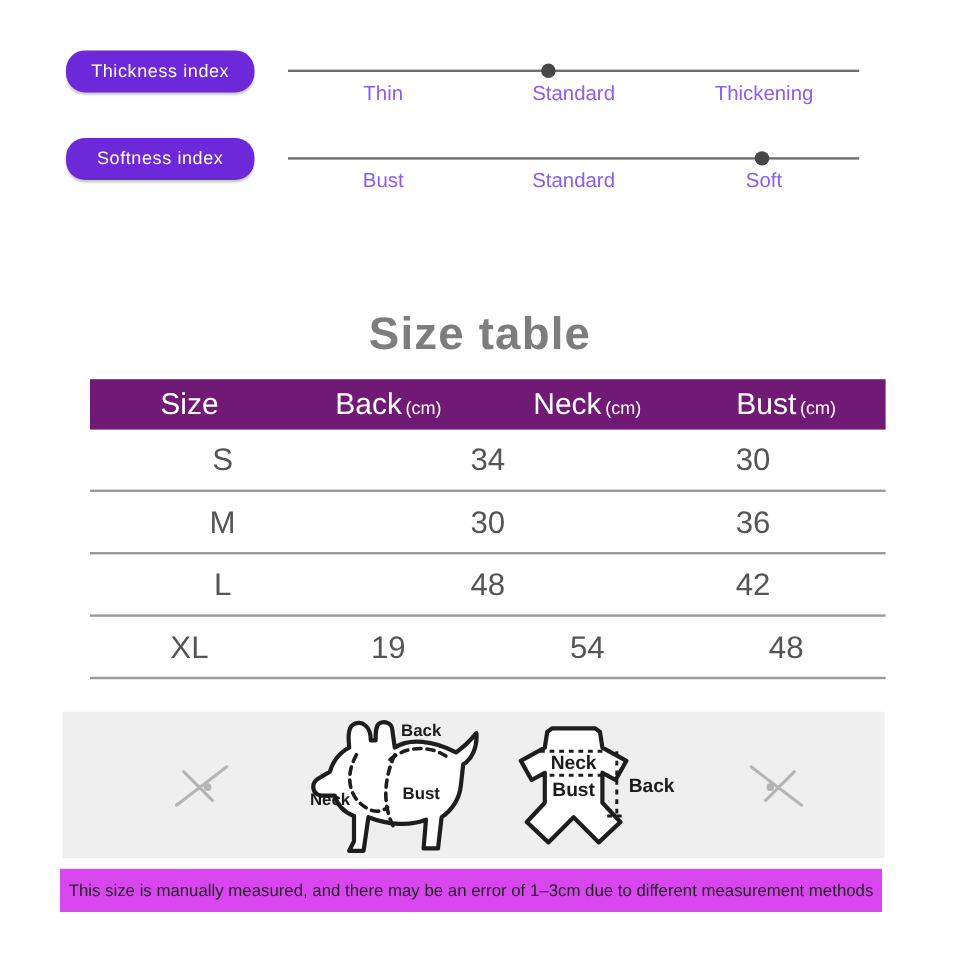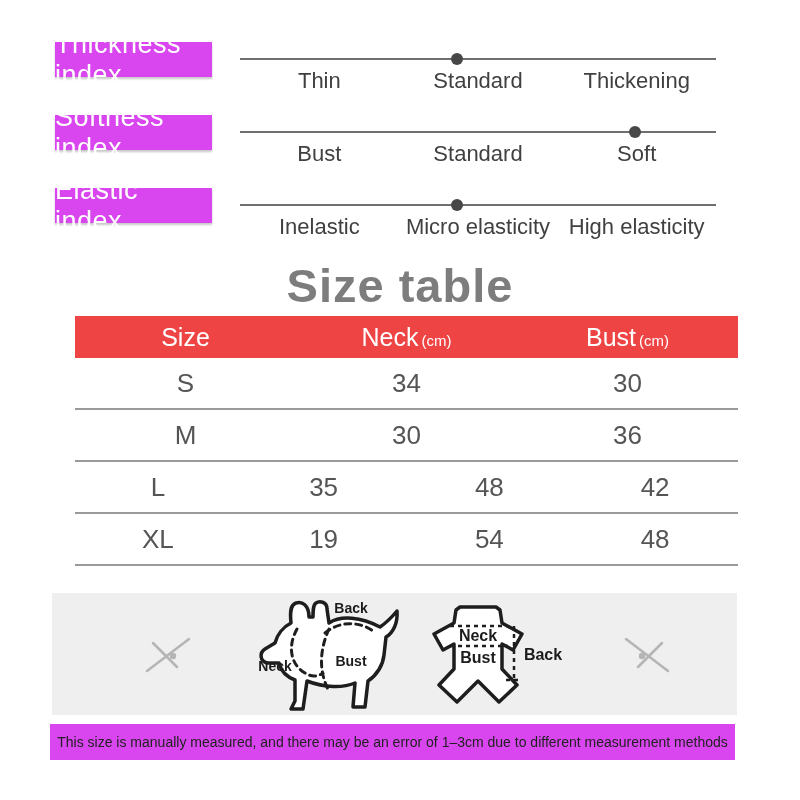--- a/index.html
+++ b/index.html
@@ -4,43 +4,43 @@
 <style>
   html,body{margin:0;padding:0;background:#fff;}
   .page{
     position:relative;width:800px;height:800px;background:#ffffff;
     font-family:"Liberation Sans",sans-serif;overflow:hidden;
   }
   
   .index-row{position:absolute;left:0;width:800px;height:62px;}
   .badge{
     position:absolute;left:55px;top:0;width:157px;height:35px;
-    background:#d946ef;color:#fff;display:flex;align-items:center;justify-content:center;
-    font-size:27px;letter-spacing:0.5px;box-shadow:0 2px 2px rgba(0,0,0,0.22);
+    background:#6d28d9;color:#fff;display:flex;align-items:center;justify-content:center;
+    font-size:15px;letter-spacing:0.5px;box-shadow:0 2px 2px rgba(0,0,0,0.22);border-radius:16px;
   }
   .track{position:absolute;left:240px;top:0;width:476px;height:35px;}
   .track-line{position:absolute;left:0;right:0;top:16px;height:2px;background:#6f6f6f;}
   .track-dot{
     position:absolute;top:11px;width:12px;height:12px;border-radius:50%;
     background:#474747;transform:translateX(-50%);
   }
   .scale-labels{
     position:absolute;left:240px;top:26px;width:476px;display:flex;
-    font-size:22px;color:#404040;
+    font-size:17px;color:#8b5cf6;
   }
   .scale-labels span{flex:1;text-align:center;}
   
   .size-title{
     position:absolute;left:0;top:258px;width:800px;text-align:center;
-    font-size:47px;font-weight:bold;color:#7d7d7d;letter-spacing:1px;
+    font-size:38px;font-weight:bold;color:#7d7d7d;letter-spacing:1px;
   }
   
   .size-table{position:absolute;left:75px;top:316px;width:663px;}
   .thead{
-    display:flex;height:42px;background:#ef4444;color:#fff;align-items:center;
+    display:flex;height:42px;background:#701a75;color:#fff;align-items:center;
   }
   .thead .cell{flex:1;text-align:center;font-size:25px;}
   .thead .unit{font-size:15px;margin-left:3px;}
   .trow{
     display:flex;height:50px;align-items:center;border-bottom:2px solid #9a9a9a;
     color:#555;font-size:26px;
   }
   .trow .cell{flex:1;text-align:center;}
   
   .measure-band{
@@ -88,60 +88,50 @@
       <div class="track-line"></div>
       <div class="track-dot" style="left: 83%;"></div>
     </div>
     <div class="scale-labels">
       <span>Bust</span>
       <span>Standard</span>
       <span>Soft</span>
     </div>
   </div>
 
-  <div class="index-row" style="top:188px;">
-    <div class="badge">Elastic index</div>
-    <div class="track">
-      <div class="track-line"></div>
-      <div class="track-dot" style="left: 45.5%;"></div>
-    </div>
-    <div class="scale-labels">
-      <span>Inelastic</span>
-      <span>Micro elasticity</span>
-      <span>High elasticity</span>
-    </div>
-  </div>
 
   <div class="size-title">Size table</div>
 
   <div class="size-table">
     <div class="thead">
       <div class="cell">
         <span>Size</span>
+      </div>
+      <div class="cell">
+        <span>Back</span><span class="unit">(cm)</span>
       </div>
       <div class="cell">
         <span>Neck</span><span class="unit">(cm)</span>
       </div>
       <div class="cell">
         <span>Bust</span><span class="unit">(cm)</span>
       </div>
     </div>
     <div class="trow">
       <div class="cell">S</div>
       <div class="cell">34</div>
       <div class="cell">30</div>
     </div>
     <div class="trow">
       <div class="cell">M</div>
       <div class="cell">30</div>
       <div class="cell">36</div>
     </div>
     <div class="trow">
       <div class="cell">L</div>
-      <div class="cell">35</div>
       <div class="cell">48</div>
       <div class="cell">42</div>
     </div>
     <div class="trow">
       <div class="cell">XL</div>
       <div class="cell">19</div>
       <div class="cell">54</div>
       <div class="cell">48</div>
     </div>
   </div>

